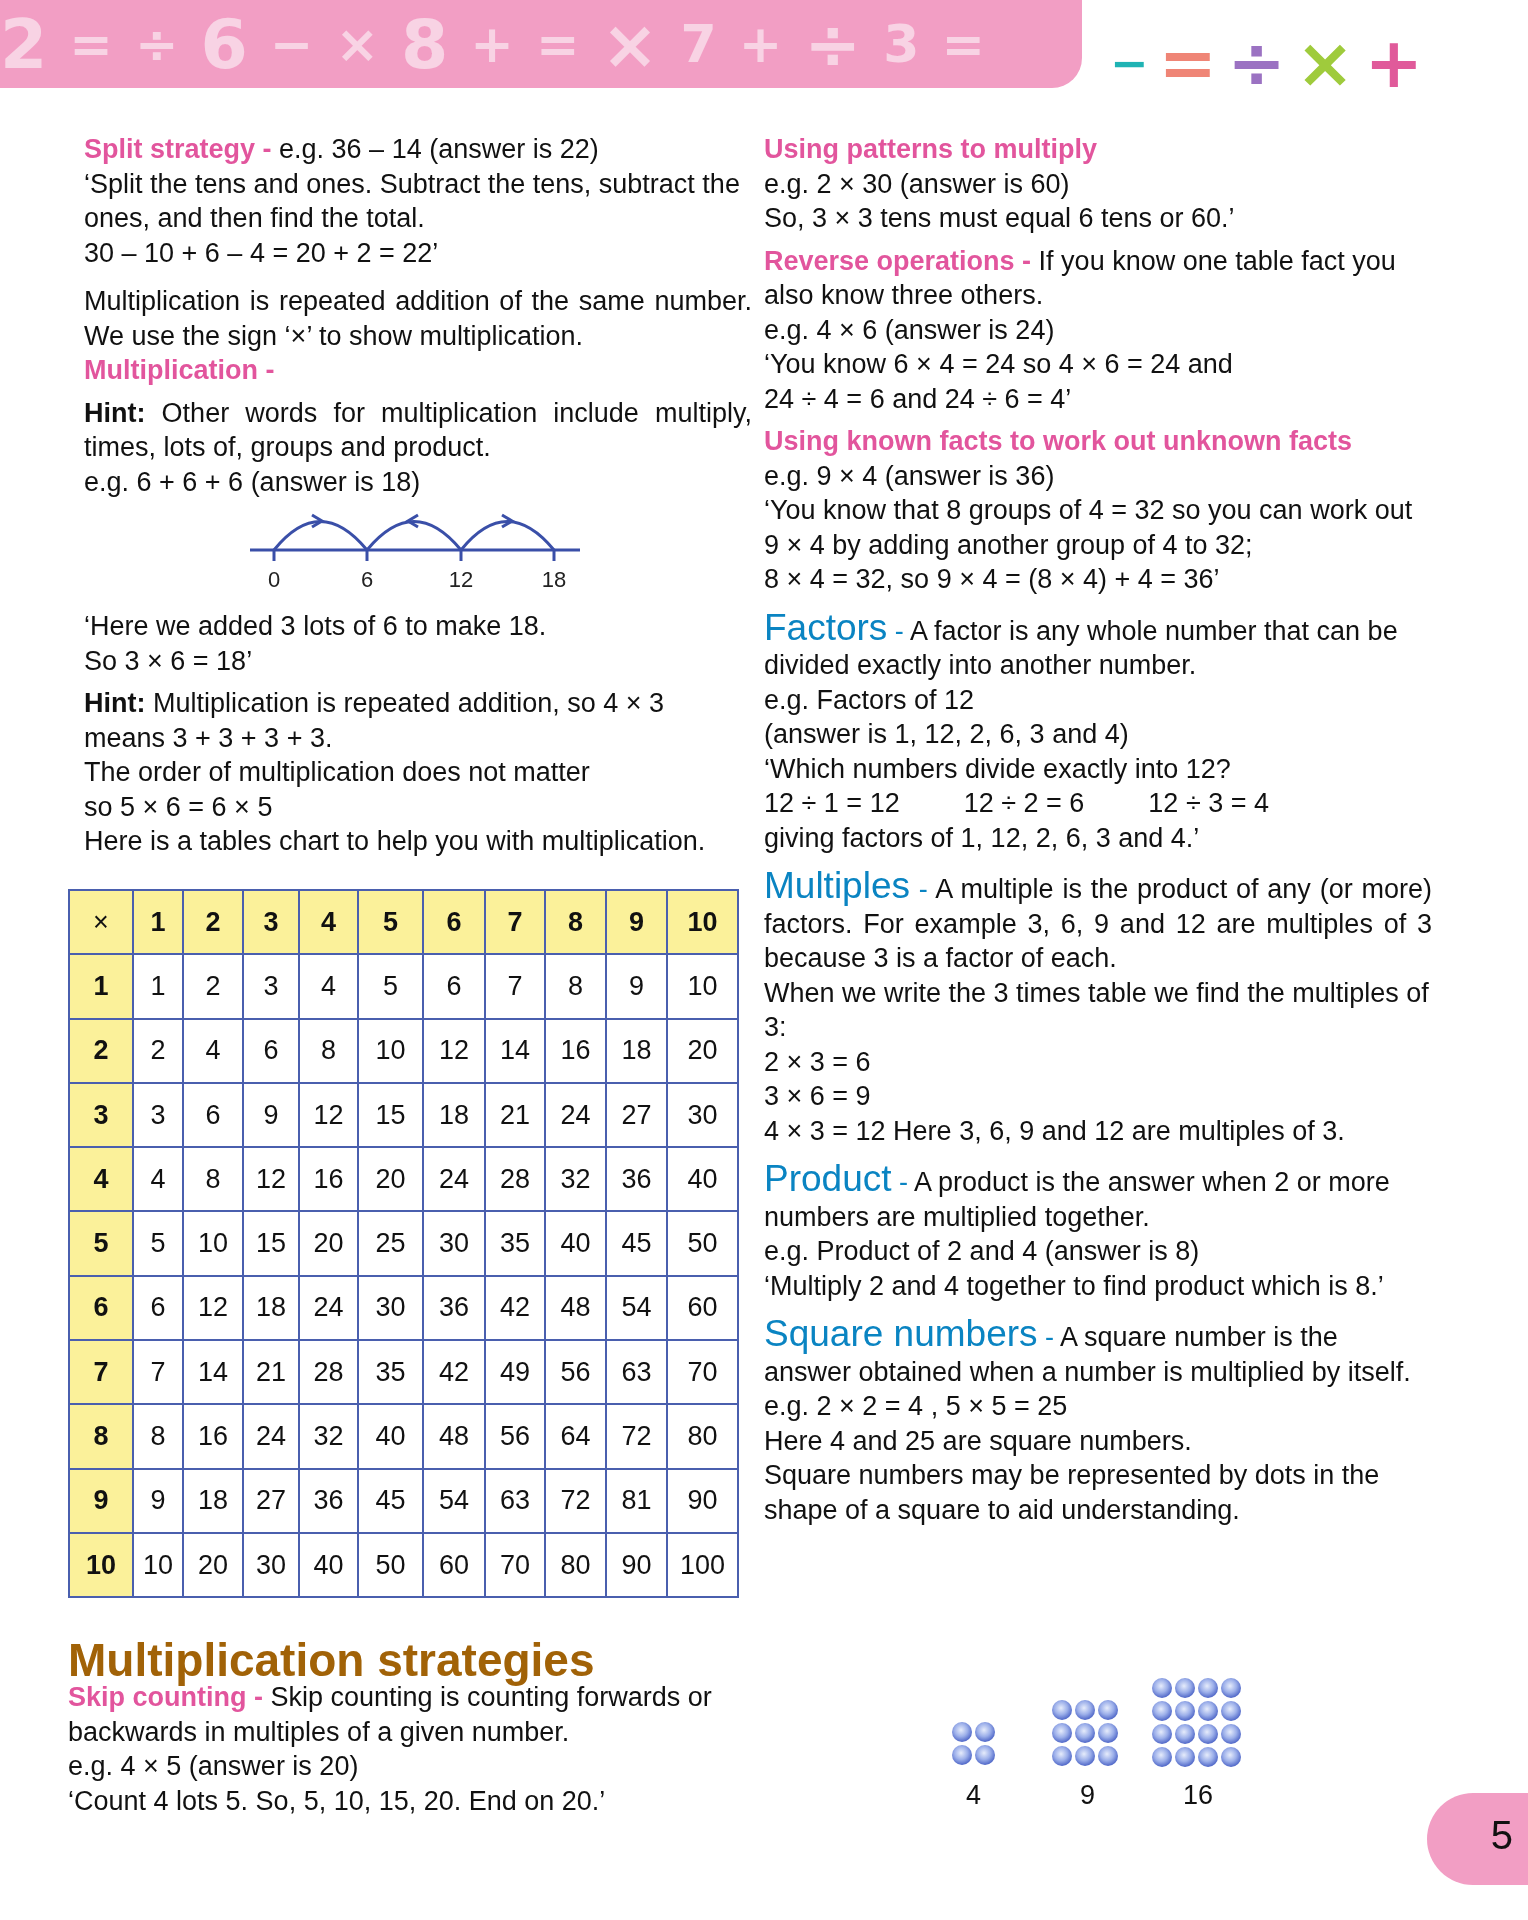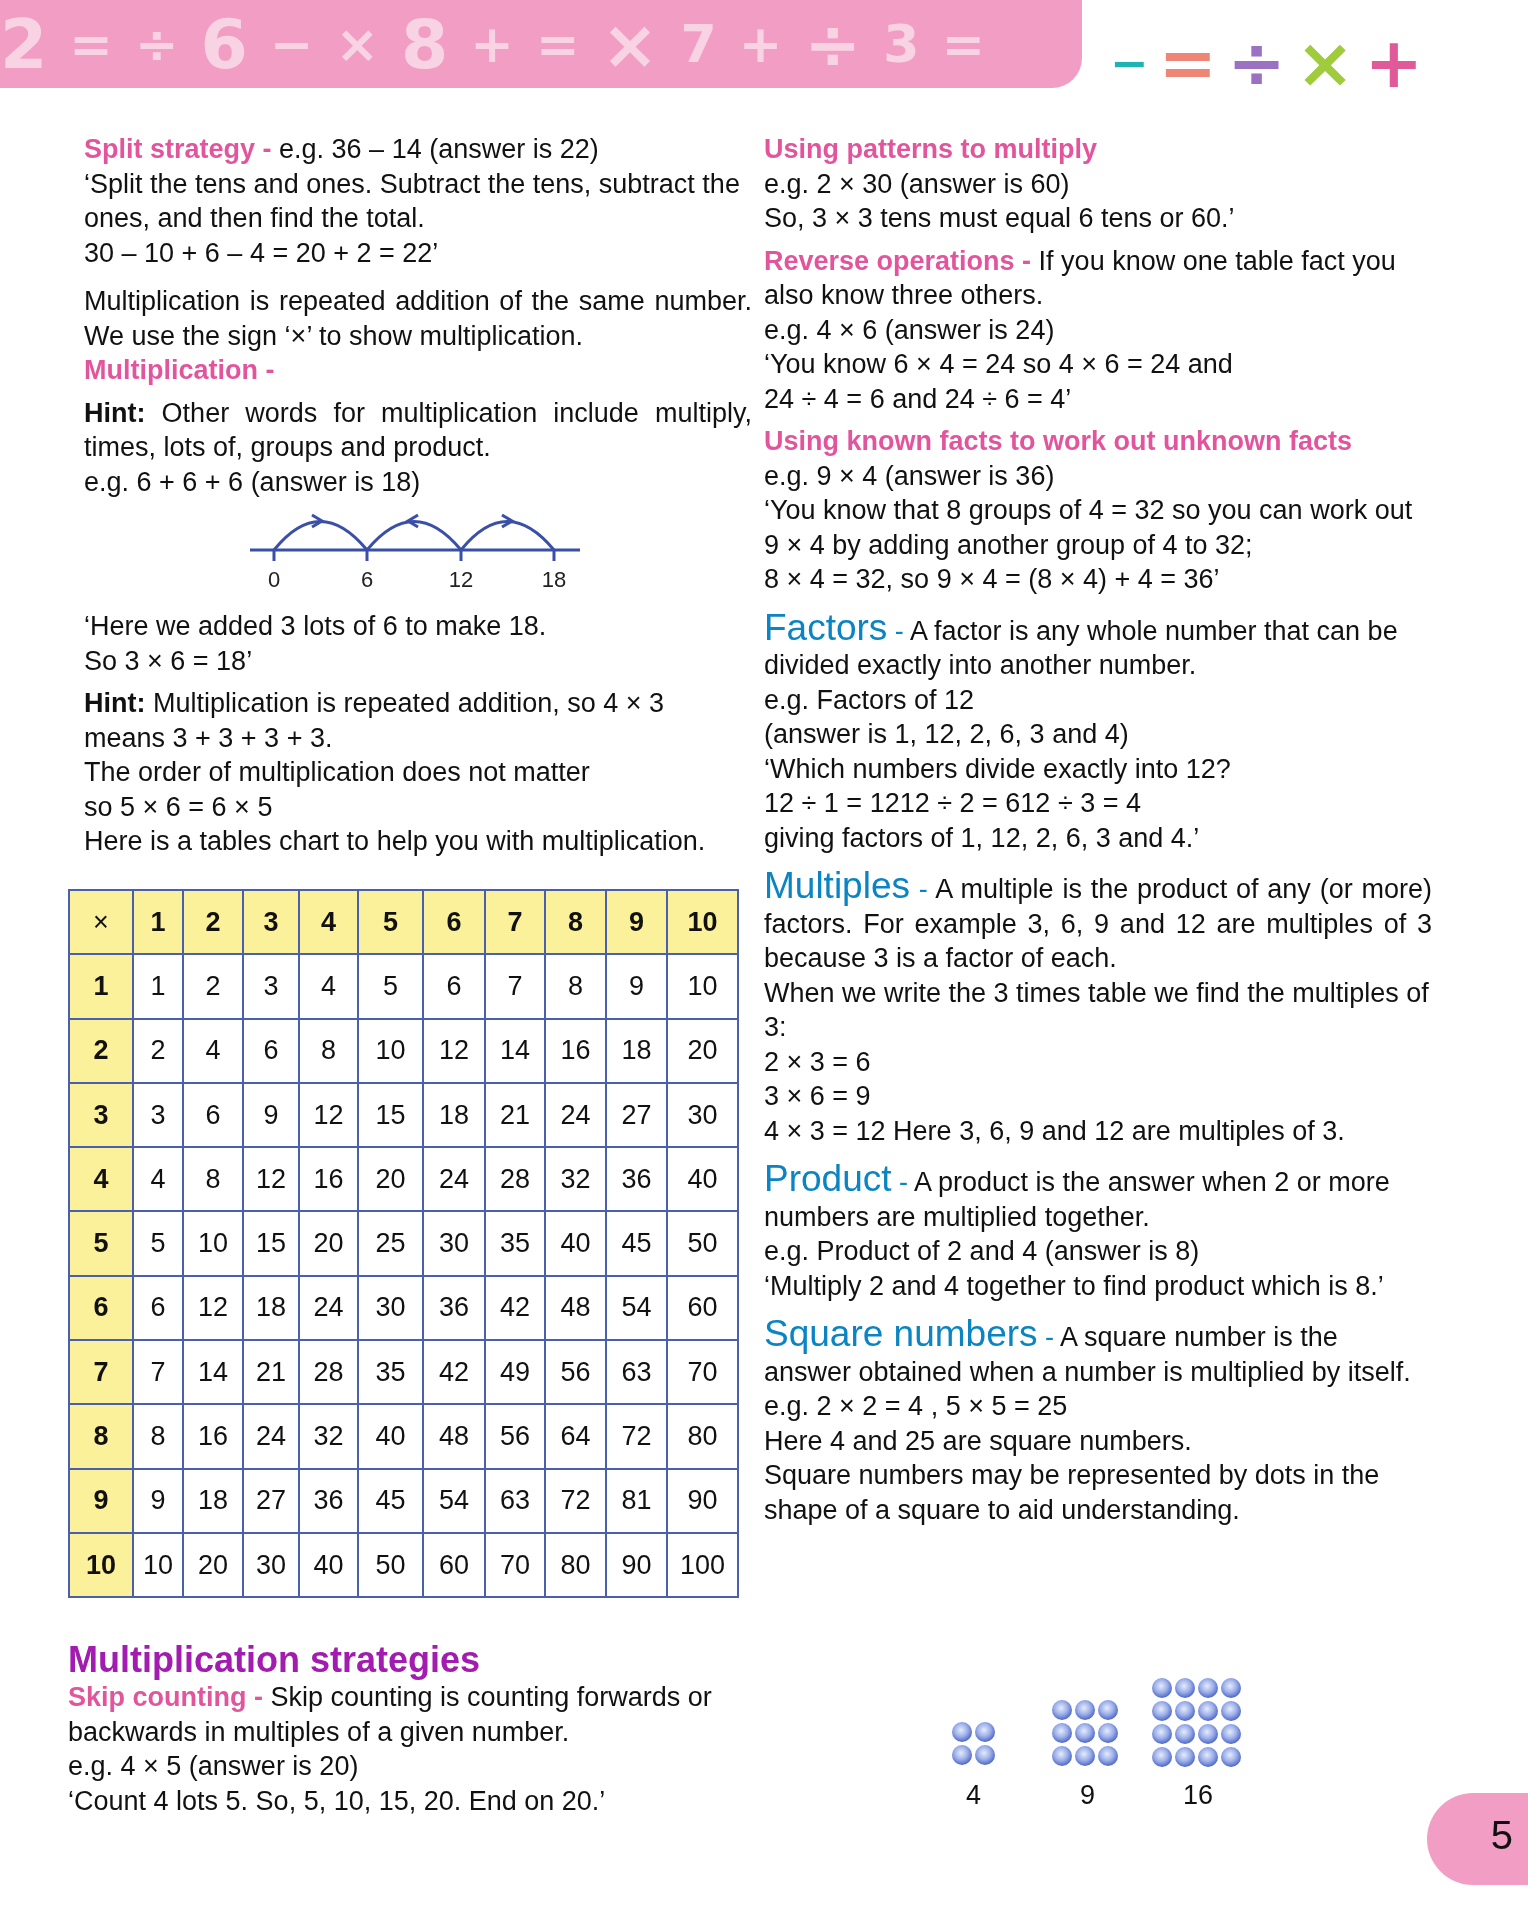--- a/index.html
+++ b/index.html
@@ -14,21 +14,21 @@
 
   .col { position: absolute; top: 132px; }
   .col-left { left: 84px; width: 668px; }
   .col-right { left: 764px; width: 668px; }
 
   .p { font-size: 27px; line-height: 34.5px; color: #111; }
   .justify { text-align: justify; text-align-last: left; }
   .pink { color: #e2559d; font-weight: bold; }
   .blue-h { color: #0a84c2; font-weight: normal; }
   .big { font-size: 37px; }
-  .h2 { font-size: 36px; color: #a21caf; font-weight: bold; line-height: 40px; }
+  .h2 { font-size: 46px; color: #a16207; font-weight: bold; line-height: 40px; }
   .bold { font-weight: bold; }
   .gap-s { height: 8px; }
   .gap-m { height: 14px; }
 
   .numline { position: relative; width: 668px; height: 110px; }
   .numline svg { position: absolute; left: 166px; top: 6px; }
 
   table.mt { position: absolute; left: 68px; top: 889px; border-collapse: collapse; font-size: 27px; }
   table.mt td { border: 2px solid #4a5fae; height: 64.3px; text-align: center; vertical-align: middle; }
   table.mt td.hd { background: #fbf19a; font-weight: bold; }
@@ -302,21 +302,21 @@
   <div class="p pink">Using known facts to work out unknown facts</div>
   <div class="p">e.g. 9 × 4  (answer is 36)</div>
   <div class="p">‘You know that 8 groups of 4 = 32 so you can work out 9 × 4 by adding another group of 4 to 32;</div>
   <div class="p">8 × 4 = 32, so 9 × 4 = (8 × 4) + 4 = 36’</div>
   <div class="gap-m"></div>
 
   <div class="p"><span class="blue-h big">Factors</span><span class="blue-h"> - </span><span>A factor is any whole number that can be divided exactly into another number.</span></div>
   <div class="p">e.g. Factors of 12</div>
   <div class="p">(answer is 1, 12, 2, 6, 3 and 4)</div>
   <div class="p">‘Which numbers divide exactly into 12?</div>
-  <div class="p" style="display:flex;">
+  <div class="p" style="display:flex;gap:64px;">
     <span>12 ÷ 1 = 12</span>
     <span>12 ÷ 2 = 6</span>
     <span>12 ÷ 3 = 4</span>
   </div>
   <div class="p">giving factors of 1, 12, 2, 6, 3 and 4.’</div>
   <div class="gap-m"></div>
 
   <div class="p justify"><span class="blue-h big">Multiples</span><span class="blue-h"> - </span><span> A multiple is the product of any (or more) factors.  For example 3, 6, 9 and 12 are multiples of 3 because 3 is a factor of each.</span></div>
   <div class="p">When we write the 3 times table we find the multiples of 3:</div>
   <div class="p">2 × 3 = 6</div>

